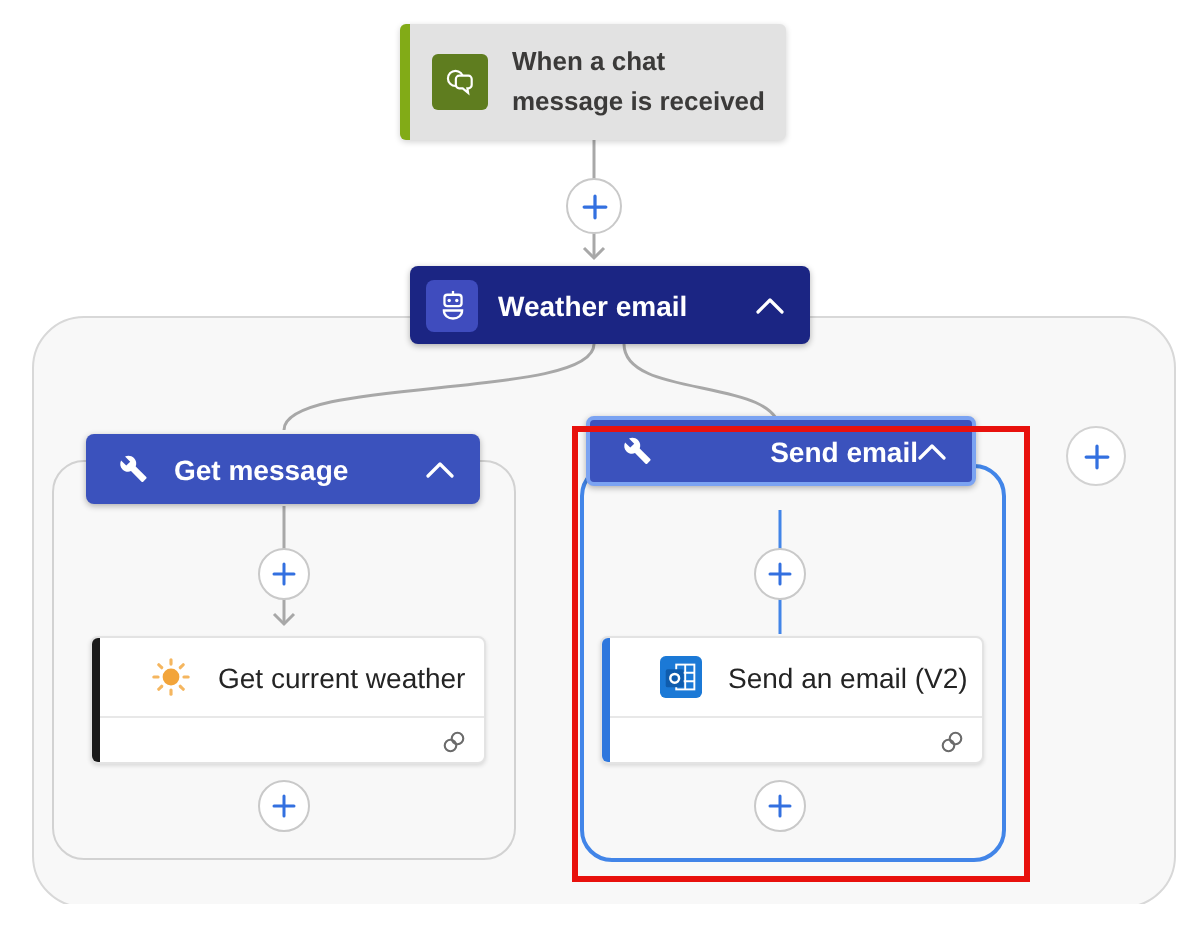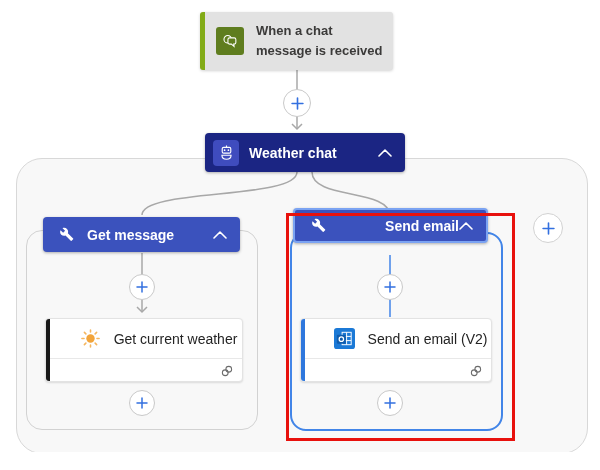--- a/index.html
+++ b/index.html
@@ -43,21 +43,21 @@
   .scope-label{margin-left:13px;color:#ffffff;font-size:14px;font-weight:700;flex:1;white-space:nowrap;}
 
   
   .action-card{width:198px;height:64px;background:#ffffff;border:1px solid #e3e3e3;border-radius:4px;
     box-shadow:0 1px 2px rgba(0,0,0,.12);z-index:3;cursor:pointer;overflow:hidden;}
   .action-card .accent{position:absolute;left:0;top:0;bottom:0;width:4px;}
   .action-card.left-card{left:45px;top:318px;}
   .action-card.left-card .accent{background:#1a1a1a;}
   .action-card.right-card{left:300px;top:318px;width:192px;}
   .action-card.right-card .accent{background:#2e77dd;}
-  .card-row{height:39px;display:flex;align-items:center;padding-left:29px;justify-content:center;}
+  .card-row{height:39px;display:flex;align-items:center;padding-left:29px;}
   .card-title{margin-left:13px;font-size:14px;color:#242424;white-space:nowrap;}
   .card-foot{height:23px;border-top:1px solid #e8e8e8;display:flex;align-items:center;justify-content:flex-end;padding-right:8px;}
 
   
   .plus-btn{border-radius:50%;background:#ffffff;border:1px solid #c9c9c9;display:flex;
     align-items:center;justify-content:center;z-index:4;cursor:pointer;}
   .plus-btn.p-trigger{left:283px;top:89px;width:28px;height:28px;}
   .plus-btn.p-left-mid{left:129px;top:274px;width:26px;height:26px;}
   .plus-btn.p-left-bottom{left:129px;top:390px;width:26px;height:26px;}
   .plus-btn.p-right-mid{left:377px;top:274px;width:26px;height:26px;}
@@ -108,21 +108,21 @@
   <div class="abs agent-node">
     <span class="agent-icon-chip">
       <svg width="19" height="19" viewBox="0 0 20 20" fill="none" stroke="#ffffff" stroke-width="1.2">
         <path d="M10 2.6 v2"></path>
         <rect x="5.5" y="4.6" width="9" height="6" rx="1.5"></rect>
         <circle cx="8" cy="7.6" r="0.9" fill="#ffffff" stroke="none"></circle>
         <circle cx="12" cy="7.6" r="0.9" fill="#ffffff" stroke="none"></circle>
         <path d="M5.2 12.9 h9.6 c0 2.6 -2.15 4.2 -4.8 4.2 s-4.8 -1.6 -4.8 -4.2 z"></path>
       </svg>
     </span>
-    <span class="agent-label">Weather chat</span>
+    <span class="agent-label">Weather email</span>
     <svg class="chev" viewBox="0 0 14 8">
       <polyline points="1,7 7,1 13,7" fill="none" stroke="#ffffff" stroke-width="1.6" stroke-linecap="round" stroke-linejoin="round"></polyline>
     </svg>
   </div>
 
   <div class="abs scope-box left"></div>
   <div class="abs scope-header left">
     <svg class="wrench" width="15" height="15" viewBox="0 0 24 24">
       <path d="M22.61 18.36l-8.45-8.45c.92-2.25.46-4.94-1.38-6.77-1.93-1.93-4.84-2.31-7.16-1.17l4.15 4.15L6.6 9.29 2.45 5.14c-1.15 2.32-.77 5.23 1.17 7.16 1.83 1.83 4.51 2.29 6.77 1.38l8.45 8.45c.36.36.95.36 1.31 0l2.46-2.46c.37-.36.37-.95 0-1.31z" fill="#ffffff"></path>
     </svg>

